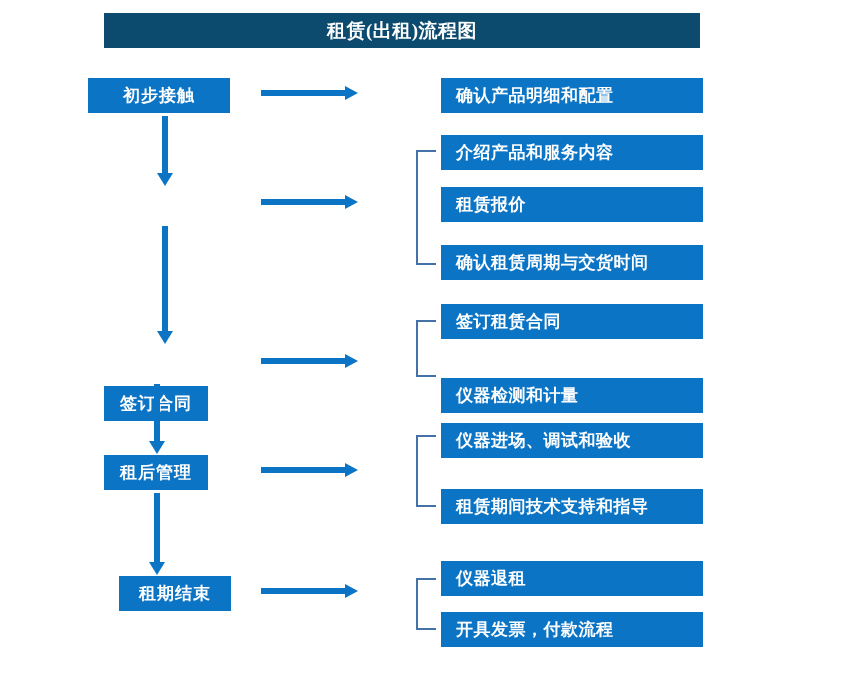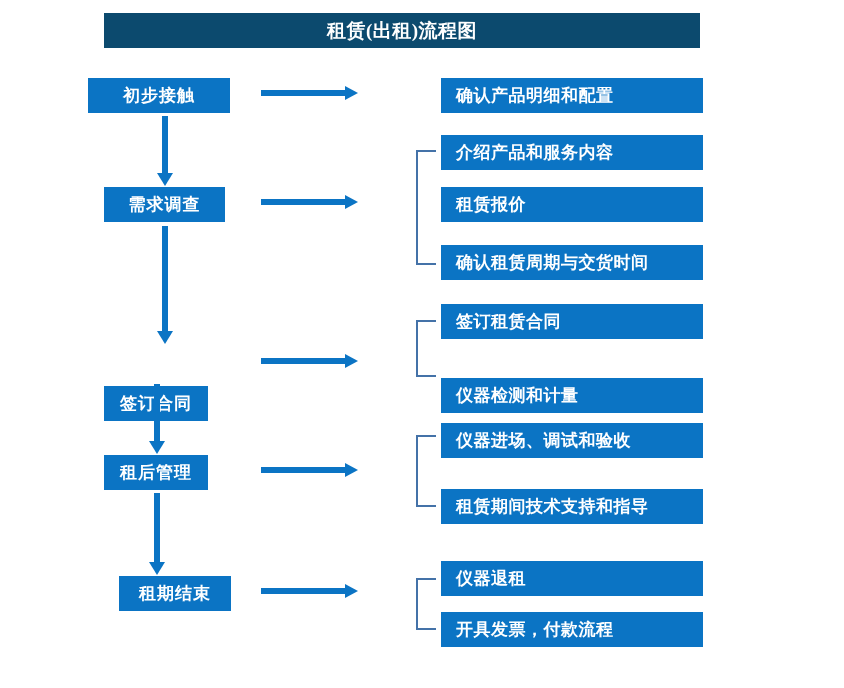--- a/index.html
+++ b/index.html
@@ -78,21 +78,20 @@
 </style>
 </head>
 <body>
 
 <div id="canvas">
 
   <div class="title-bar">租赁(出租)流程图</div>
 
   <div class="stage-box" style="left:88px; top:78px; width:142px; height:35px; line-height:35px;">初步接触</div>
 
-  <div class="stage-box" style="left:104px; top:187px; width:121px; height:35px; line-height:35px;">需求调查</div>
 
   <div class="stage-box" style="left:104px; top:346px; width:104px; height:35px; line-height:35px;margin-top:40px;">签订合同</div>
 
   <div class="stage-box" style="left:104px; top:455px; width:104px; height:35px; line-height:35px;">租后管理</div>
 
   <div class="stage-box" style="left:104px; top:576px; width:112px; height:35px; line-height:35px;margin-left:15px;">租期结束</div>
 
   <div class="arrow-down" style="left:155px; top:116px;">
     <svg width="20" height="72" viewBox="0 0 20 72">
       <rect x="7" y="0" width="6" height="59" fill="#0B74C4"></rect>

